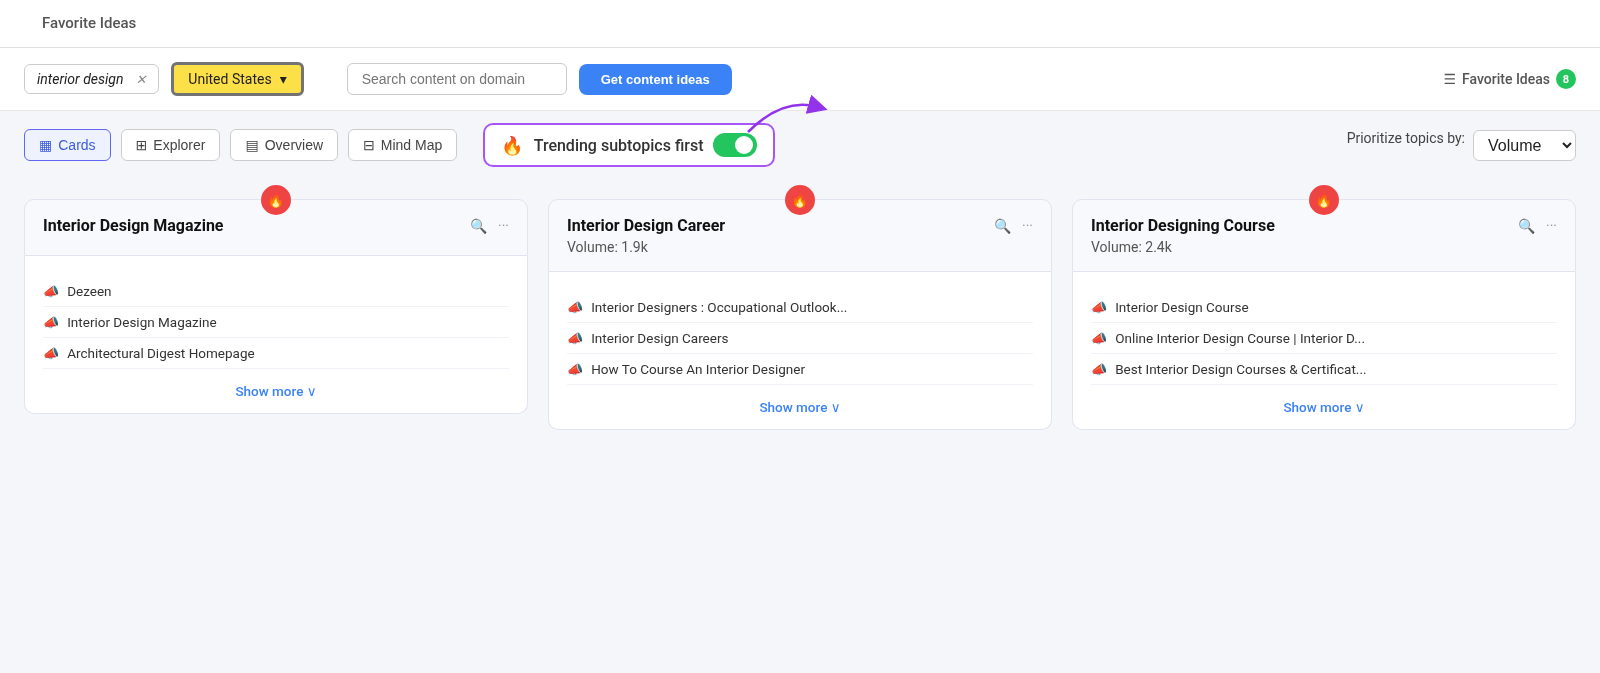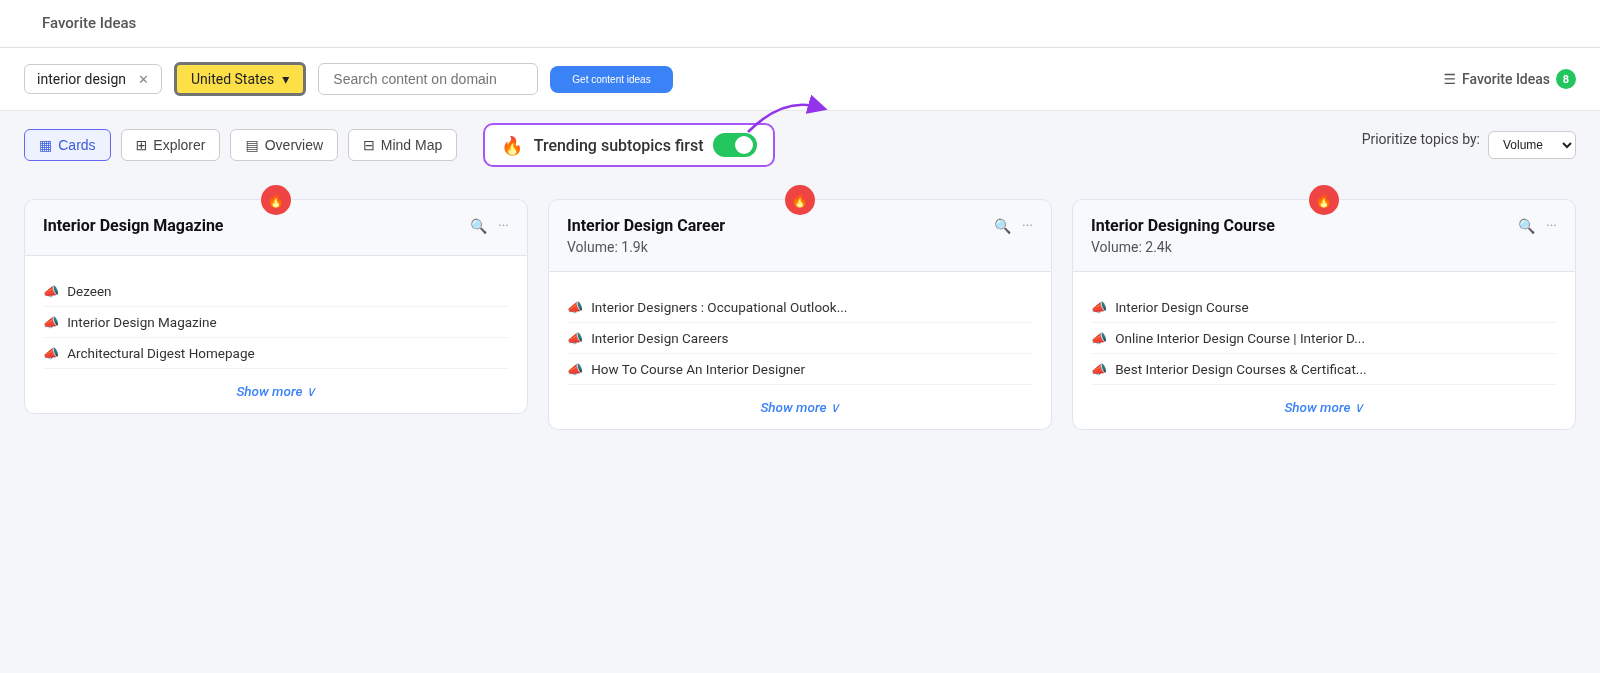--- a/index.html
+++ b/index.html
@@ -5,25 +5,25 @@
     * { box-sizing: border-box; margin: 0; padding: 0; }
     body { font-family: -apple-system, BlinkMacSystemFont, 'Segoe UI', Roboto, sans-serif; background: #f5f6fa; color: #222; font-size: 14px; }
 
     
     .top-tabs { background: #fff; border-bottom: 1px solid #e0e0e0; padding: 0 24px; display: flex; align-items: flex-end; gap: 0; }
     .top-tab { padding: 14px 18px 12px; font-size: 15px; font-weight: 500; color: #555; cursor: pointer; border-bottom: 3px solid transparent; }
     .top-tab.active { color: #222; border-bottom: 3px solid #3b5bdb; }
 
     
     .toolbar { background: #fff; padding: 14px 24px; display: flex; align-items: center; gap: 12px; border-bottom: 1px solid #e8e8e8; }
-    .keyword-tag { display: flex; align-items: center; gap: 8px; border: 1px solid #ccc; border-radius: 6px; padding: 6px 12px; background: #fff; font-size: 14px; color: #222; }
+    .keyword-tag { display: flex; align-items: center; gap: 8px; border: 1px solid #ccc; border-radius: 6px; padding: 6px 12px; background: #fff; font-size: 14px; color: #222; font-style: italic; }
     .keyword-tag .close-x { color: #888; cursor: pointer; font-size: 13px; margin-left: 4px; }
     .country-select { display: flex; align-items: center; gap: 8px; border: 3px solid #737373; border-radius: 6px; padding: 6px 14px; background: #fde047; font-size: 14px; cursor: pointer; color: #222; }
-    .domain-search { border: 1px solid #ccc; border-radius: 6px; padding: 7px 14px; font-size: 14px; color: #aaa; background: #fff; width: 220px; outline: none; }
-    .get-ideas-btn { background: #3b82f6; color: #fff; border: none; border-radius: 8px; padding: 8px 22px; font-size: 10px; font-weight: 400; cursor: pointer; white-space: nowrap; }
+    .domain-search { border: 1px solid #ccc; border-radius: 6px; padding: 7px 14px; font-size: 14px; color: #aaa; background: #fff; width: 220px; outline: none; margin-left: 31px; }
+    .get-ideas-btn { background: #3b82f6; color: #fff; border: none; border-radius: 8px; padding: 8px 22px; font-size: 13px; font-weight: 700; cursor: pointer; white-space: nowrap; }
     .spacer { flex: 1; }
     .favorite-ideas-link { display: flex; align-items: center; gap: 6px; color: #555; font-size: 14px; font-weight: 500; cursor: pointer; }
     .fav-badge { background: #22c55e; color: #fff; border-radius: 50%; width: 20px; height: 20px; display: flex; align-items: center; justify-content: center; font-size: 11px; font-weight: 700; }
 
     
     .view-row { background: #f5f6fa; padding: 12px 24px; display: flex; align-items: center; gap: 10px; }
     .view-btn { display: flex; align-items: center; gap: 6px; border: 1px solid #ccc; border-radius: 6px; padding: 7px 14px; background: #fff; font-size: 14px; color: #444; cursor: pointer; font-weight: 500; }
     .view-btn.active { background: #eef2ff; border-color: #6366f1; color: #3b5bdb; }
 
     
@@ -31,21 +31,21 @@
     .flame-icon { color: #f97316; font-size: 18px; }
     .trending-label { font-size: 16px; color: #333; font-weight: 500; }
     .toggle-switch { position: relative; width: 44px; height: 24px; display: inline-block; }
     .toggle-switch input { opacity: 0; width: 0; height: 0; }
     .toggle-slider { position: absolute; inset: 0; background: #22c55e; border-radius: 24px; cursor: pointer; }
     .toggle-slider::before { content: ''; position: absolute; width: 18px; height: 18px; left: 22px; top: 3px; background: #fff; border-radius: 50%; }
     
     .arrow-annotation { position: absolute; top: -38px; right: -60px; }
 
     .prioritize-row { margin-left: auto; display: flex; align-items: flex-start; gap: 8px; color: #444; font-size: 14px; }
-    .vol-select { border: 1px solid #ccc; border-radius: 6px; padding: 5px 10px; font-size: 12px; cursor: pointer; color: #222; background: #fff; }
+    .vol-select { border: 1px solid #ccc; border-radius: 6px; padding: 5px 10px; font-size: 16px; cursor: pointer; color: #222; background: #fff; }
 
     
     .cards-area { padding: 20px 24px; display: flex; gap: 20px; }
     .card-col { flex: 1; display: flex; flex-direction: column; gap: 0; position: relative; }
 
     
     .flame-badge { position: absolute; top: -14px; left: 50%; transform: translateX(-50%); width: 30px; height: 30px; background: #ef4444; border-radius: 50%; display: flex; align-items: center; justify-content: center; color: #fff; font-size: 14px; z-index: 10; }
 
     .card-header { background: #f8f9fc; border: 1px solid #e0e4ef; border-radius: 10px 10px 0 0; padding: 16px 18px; }
     .card-title-row { display: flex; align-items: center; justify-content: space-between; margin-bottom: 4px; }
@@ -53,21 +53,21 @@
     .card-actions { display: flex; align-items: center; gap: 10px; }
     .icon-btn { color: #999; font-size: 14px; cursor: pointer; }
     .card-volume { font-size: 14px; color: #555; }
 
     .card-body { background: #fff; border: 1px solid #e0e4ef; border-top: none; border-radius: 0 0 10px 10px; padding: 20px 18px 14px; }
     .result-item { display: flex; align-items: flex-start; gap: 8px; padding: 7px 0; border-bottom: 1px solid #f0f2f8; }
     .result-item:last-child { border-bottom: none; }
     .megaphone-icon { color: #3b82f6; font-size: 13px; margin-top: 1px; flex-shrink: 0; }
     .megaphone-icon.green { color: #22c55e; }
     .result-text { font-size: 13.5px; color: #333; }
-    .show-more { text-align: center; margin-top: 14px; color: #3b82f6; font-size: 13.5px; cursor: pointer; font-weight: 500; font-style: italic; }
+    .show-more { text-align: center; margin-top: 14px; color: #3b82f6; font-size: 13.5px; cursor: pointer; font-weight: 500; }
   </style>
 </head>
 <body>
 
 <div class="top-tabs">
   <div class="top-tab">Favorite Ideas</div>
 </div>
 
 <div class="toolbar">
   <div class="keyword-tag">

